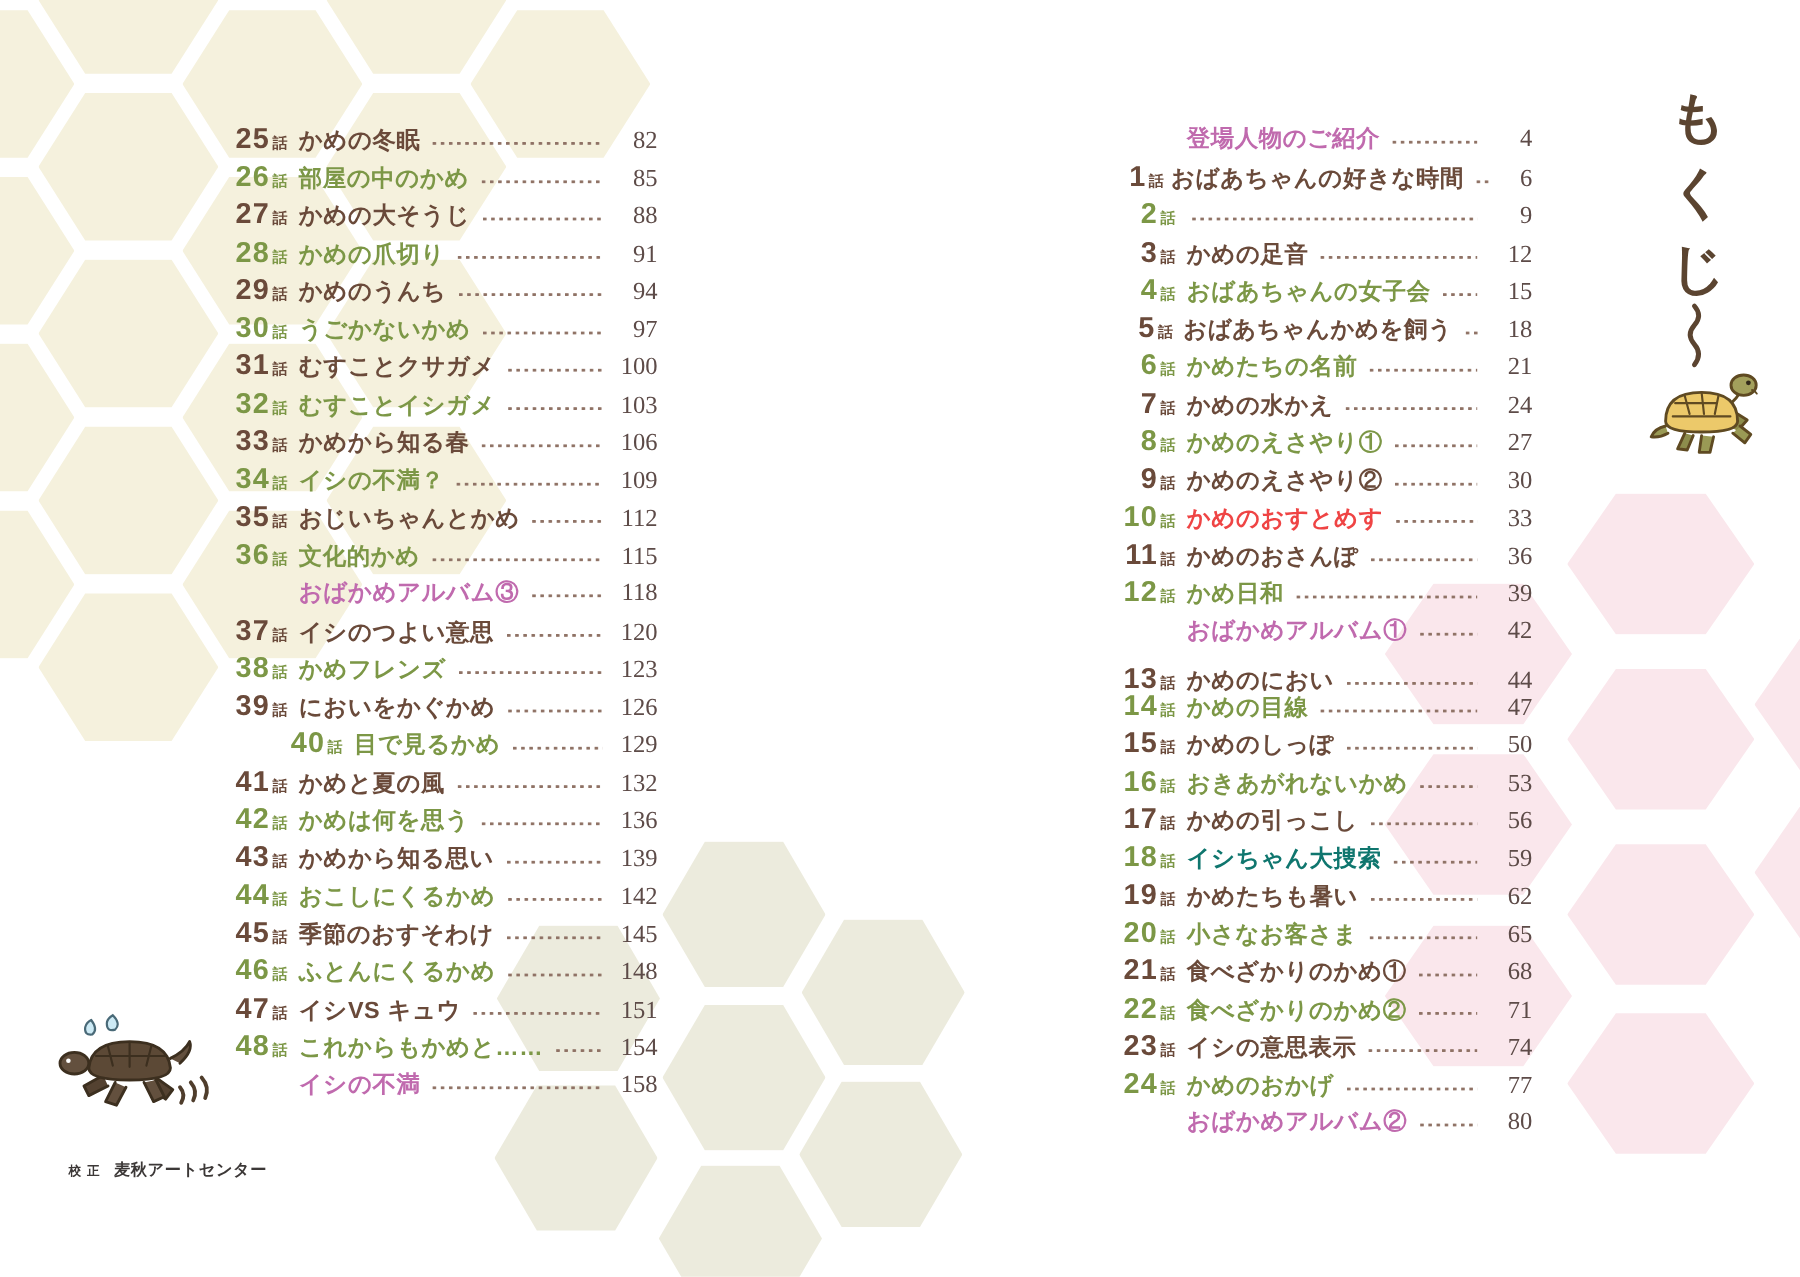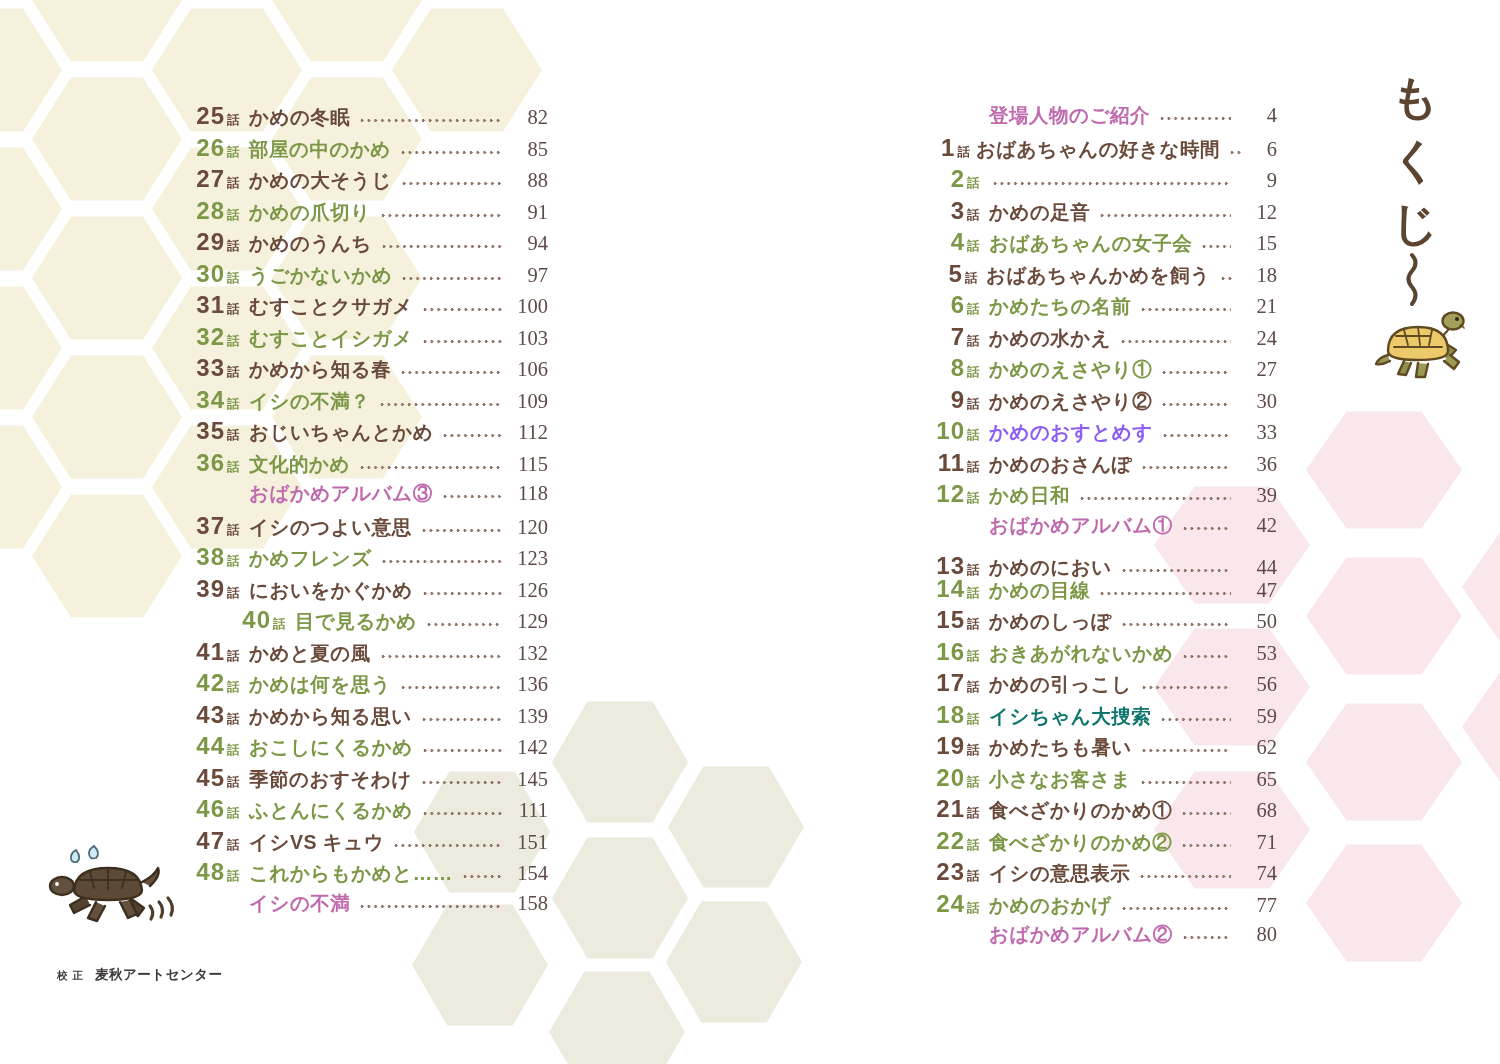--- a/index.html
+++ b/index.html
@@ -237,21 +237,21 @@
       <span class="ep-wa" style="color: rgb(106, 74, 58);">話</span>
       <span class="ep-title" style="color: rgb(106, 74, 58);">季節のおすそわけ</span>
       <span class="leader" style="--dotc: #8f7265;"></span>
       <span class="pg-num" style="color: rgb(93, 75, 72);">145</span>
     </div>
     <div class="toc-row" style="top: 795.2px; width: 100%;">
       <span class="ep-num" style="color: rgb(124, 151, 70);">46</span>
       <span class="ep-wa" style="color: rgb(124, 151, 70);">話</span>
       <span class="ep-title" style="color: rgb(124, 151, 70);">ふとんにくるかめ</span>
       <span class="leader" style="--dotc: #8f7265;"></span>
-      <span class="pg-num" style="color: rgb(93, 75, 72);">111</span>
+      <span class="pg-num" style="color: rgb(93, 75, 72);">148</span>
     </div>
     <div class="toc-row" style="top: 826.7px; width: 100%;">
       <span class="ep-num" style="color: rgb(106, 74, 58);">47</span>
       <span class="ep-wa" style="color: rgb(106, 74, 58);">話</span>
       <span class="ep-title" style="color: rgb(106, 74, 58);">イシVS キュウ</span>
       <span class="leader" style="--dotc: #8f7265;"></span>
       <span class="pg-num" style="color: rgb(93, 75, 72);">151</span>
     </div>
     <div class="toc-row" style="top: 858.2px; width: 100%;">
       <span class="ep-num" style="color: rgb(124, 151, 70);">48</span>
@@ -335,21 +335,21 @@
     <div class="toc-row" style="top: 385.7px; width: 100%;">
       <span class="ep-num" style="color: rgb(106, 74, 58);">9</span>
       <span class="ep-wa" style="color: rgb(106, 74, 58);">話</span>
       <span class="ep-title" style="color: rgb(106, 74, 58);">かめのえさやり②</span>
       <span class="leader" style="--dotc: #8f7265;"></span>
       <span class="pg-num" style="color: rgb(93, 75, 72);">30</span>
     </div>
     <div class="toc-row" style="top: 417.2px; width: 100%;">
       <span class="ep-num" style="color: rgb(124, 151, 70);">10</span>
       <span class="ep-wa" style="color: rgb(124, 151, 70);">話</span>
-      <span class="ep-title" style="color: #8b5cf6;">かめのおすとめす</span>
+      <span class="ep-title" style="color: #ef4444;">かめのおすとめす</span>
       <span class="leader" style="--dotc: #8f7265;"></span>
       <span class="pg-num" style="color: rgb(93, 75, 72);">33</span>
     </div>
     <div class="toc-row" style="top: 448.7px; width: 100%;">
       <span class="ep-num" style="color: rgb(106, 74, 58);">11</span>
       <span class="ep-wa" style="color: rgb(106, 74, 58);">話</span>
       <span class="ep-title" style="color: rgb(106, 74, 58);">かめのおさんぽ</span>
       <span class="leader" style="--dotc: #8f7265;"></span>
       <span class="pg-num" style="color: rgb(93, 75, 72);">36</span>
     </div>

